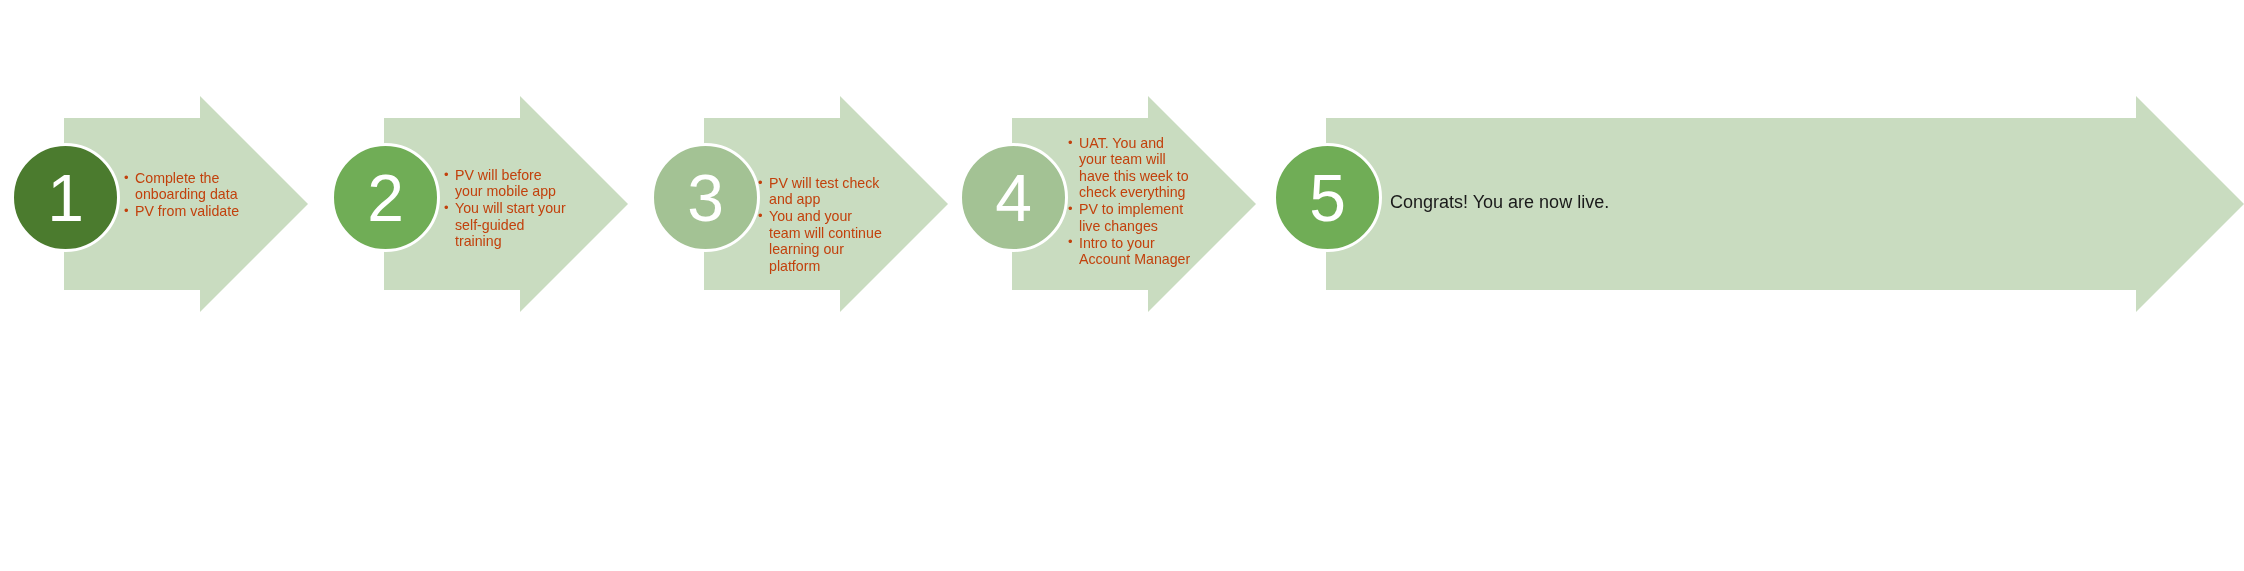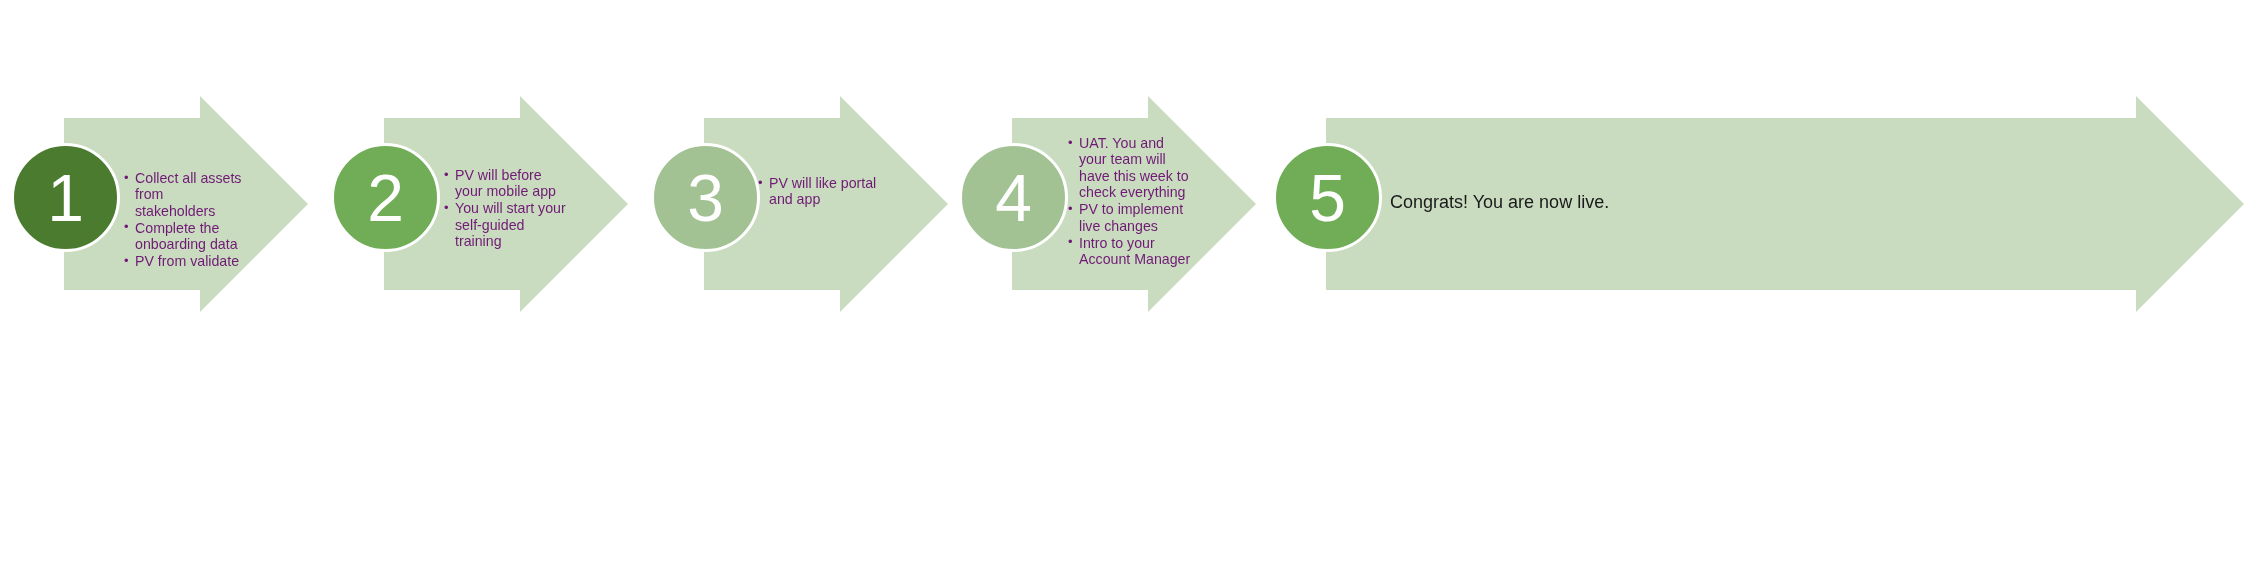--- a/index.html
+++ b/index.html
@@ -56,21 +56,21 @@
     letter-spacing: 0px;
     user-select: none;
   }
 
   
   .bullets {
     position: absolute;
     list-style: none;
     margin: 0;
     padding: 0;
-    color: #701a75;
+    color: #c2410c;
     font-size: 14.2px;
     line-height: 1.16;
   }
   .bullets li {
     position: relative;
     padding-left: 11px;
     margin: 0 0 0.5px 0;
   }
   .bullets li::before {
     content: "\2022";
@@ -102,21 +102,20 @@
   <div class="stage" id="stage-1">
     <div class="arrow">
       <svg viewBox="0 0 308 216" preserveAspectRatio="none" aria-hidden="true">
         <polygon points="64,22 200,22 200,0 308,108 200,216 200,194 64,194" fill="#c9dcc0"></polygon>
       </svg>
     </div>
     <div class="circle" style="left:11px; top:143px; width:109px; height:109px; background:#4b7b2e;">
       <span class="circle-num" style="font-size:66px;">1</span>
     </div>
     <ul class="bullets" style="left:124px; top:170px; width:118px;">
-      <li>Collect all assets from stakeholders</li>
       <li>Complete the onboarding data</li>
       <li>PV from validate</li>
     </ul>
   </div>
 
   <div class="stage" id="stage-2">
     <div class="arrow">
       <svg viewBox="0 0 308 216" preserveAspectRatio="none" aria-hidden="true">
         <polygon points="64,22 200,22 200,0 308,108 200,216 200,194 64,194" fill="#c9dcc0"></polygon>
       </svg>
@@ -133,21 +132,22 @@
   <div class="stage" id="stage-3">
     <div class="arrow">
       <svg viewBox="0 0 308 216" preserveAspectRatio="none" aria-hidden="true">
         <polygon points="64,22 200,22 200,0 308,108 200,216 200,194 64,194" fill="#c9dcc0"></polygon>
       </svg>
     </div>
     <div class="circle" style="left:11px; top:143px; width:109px; height:109px; background:#a3c294;">
       <span class="circle-num" style="font-size:66px;">3</span>
     </div>
     <ul class="bullets" style="left:118px; top:175px; width:125px;">
-      <li>PV will like portal and app</li>
+      <li>PV will test check and app</li>
+      <li>You and your team will continue learning our platform</li>
     </ul>
   </div>
 
   <div class="stage" id="stage-4">
     <div class="arrow">
       <svg viewBox="0 0 308 216" preserveAspectRatio="none" aria-hidden="true">
         <polygon points="64,22 200,22 200,0 308,108 200,216 200,194 64,194" fill="#c9dcc0"></polygon>
       </svg>
     </div>
     <div class="circle" style="left:11px; top:143px; width:109px; height:109px; background:#a3c294;">

